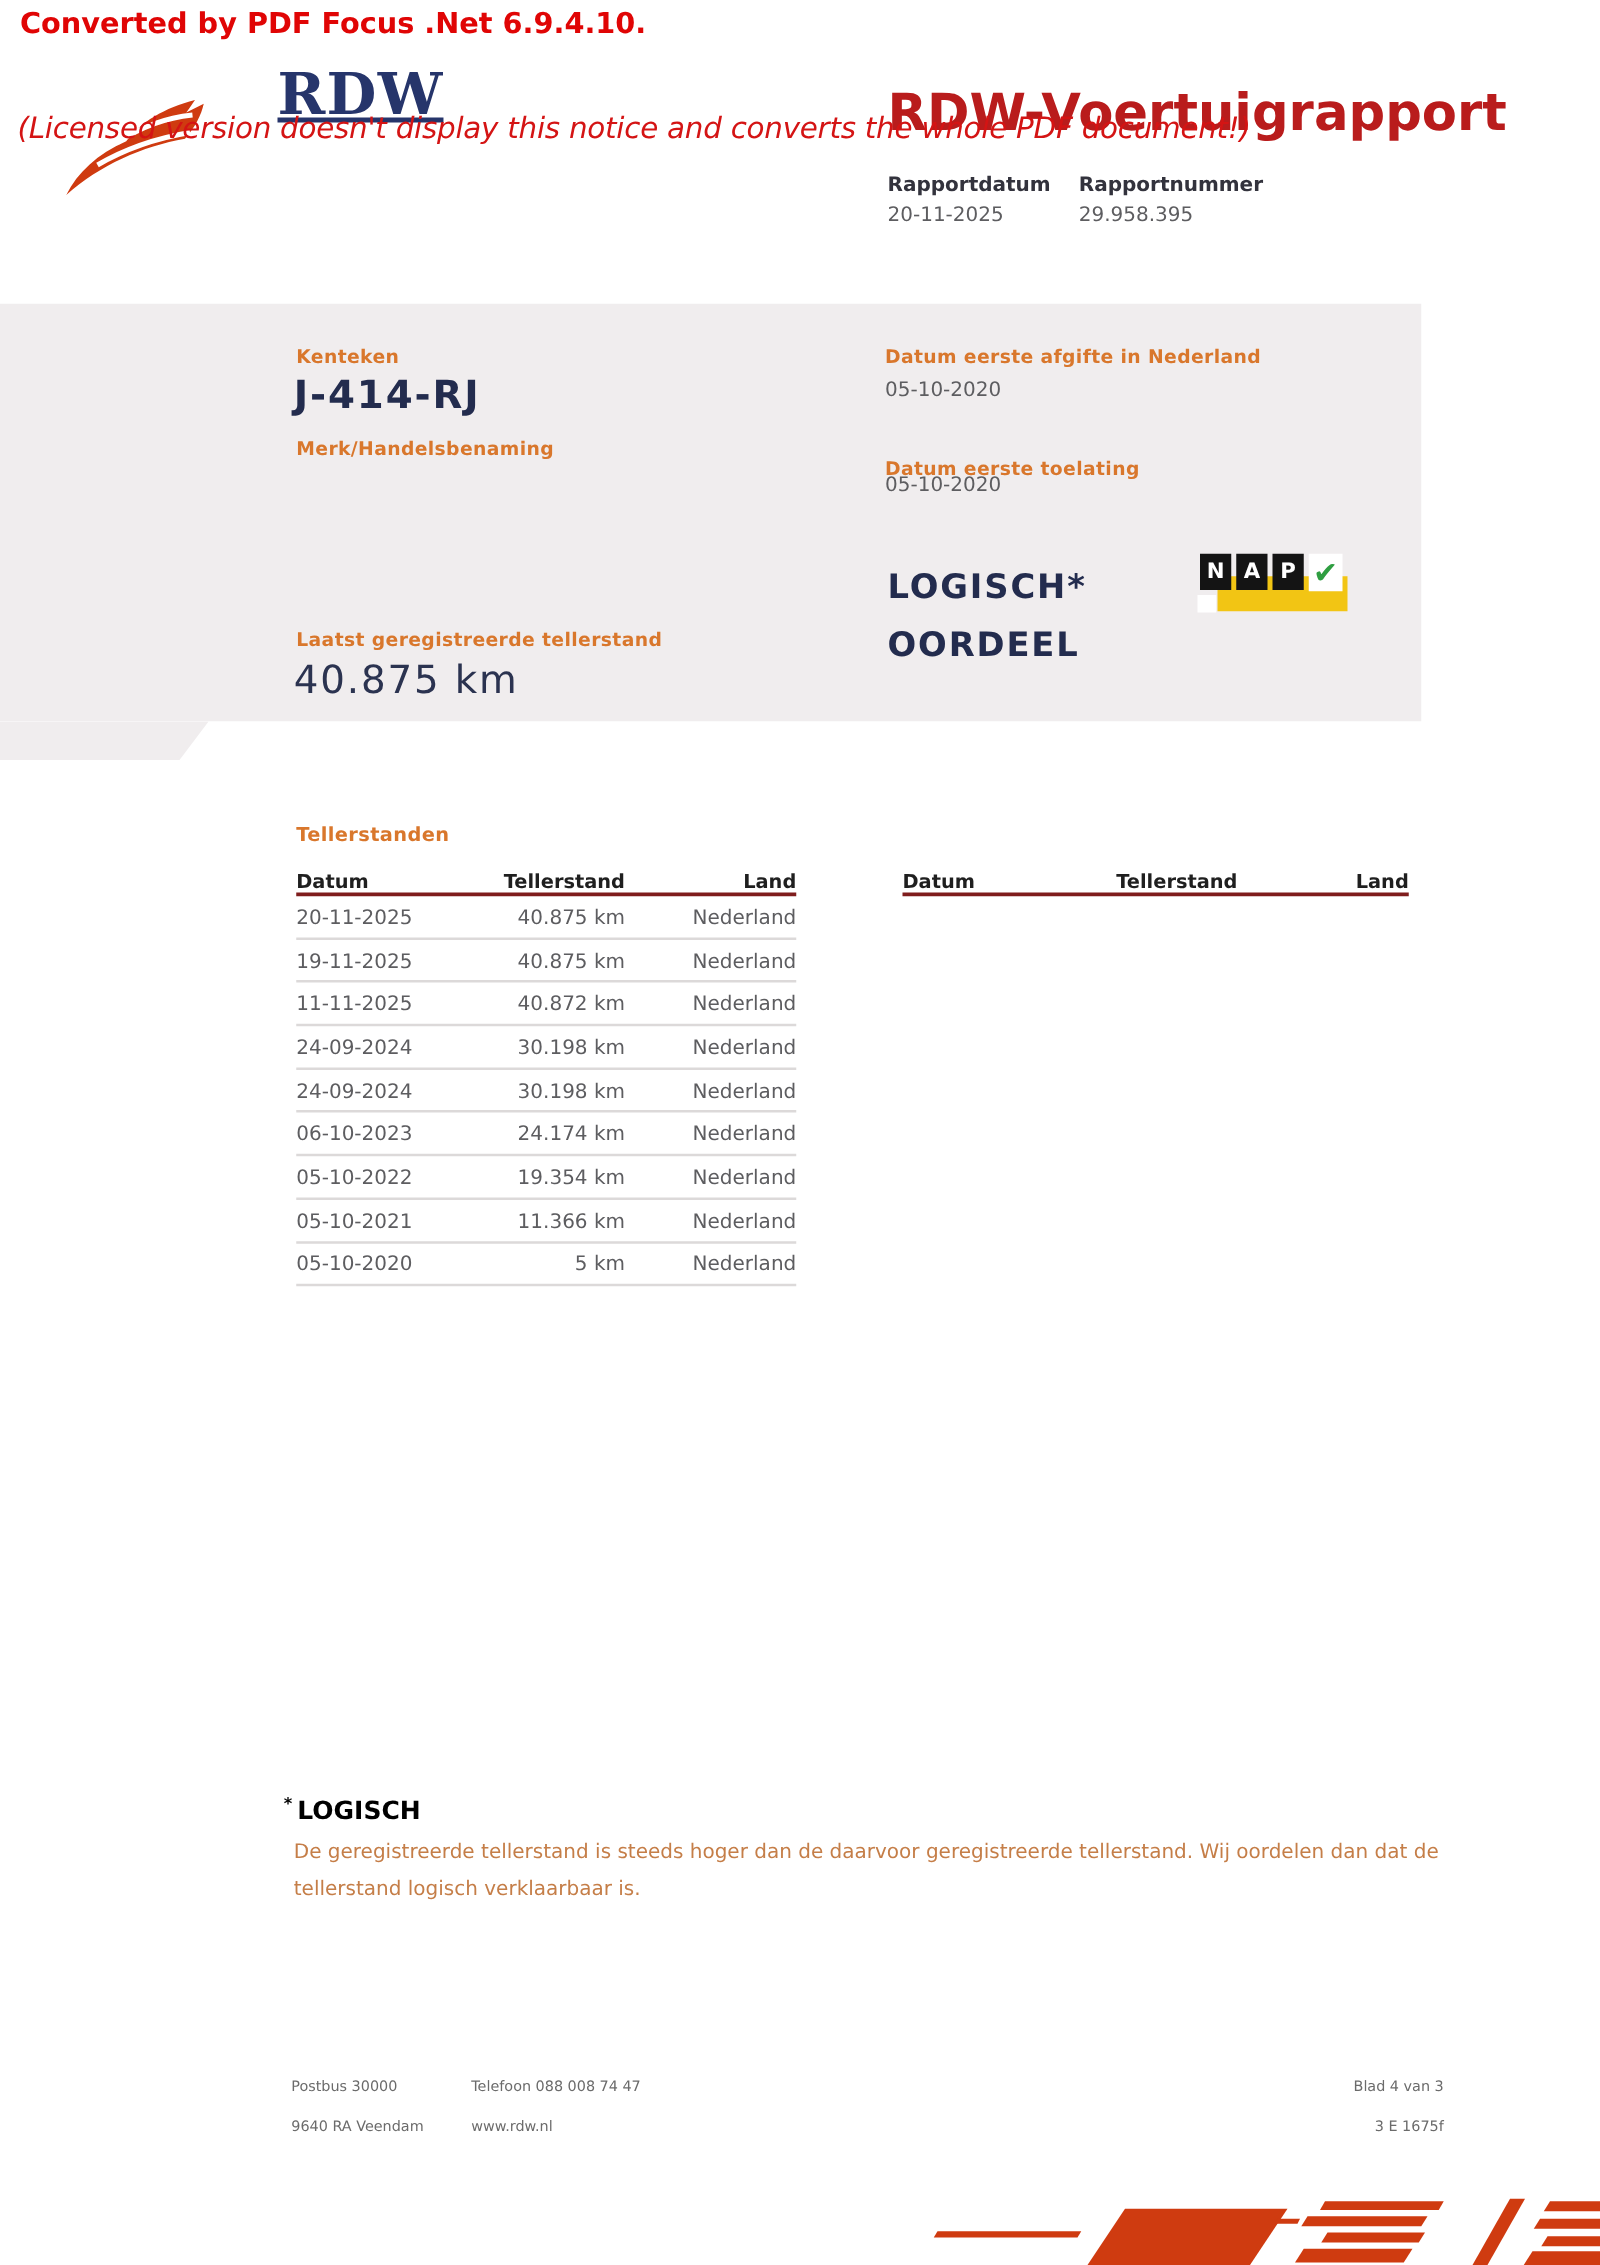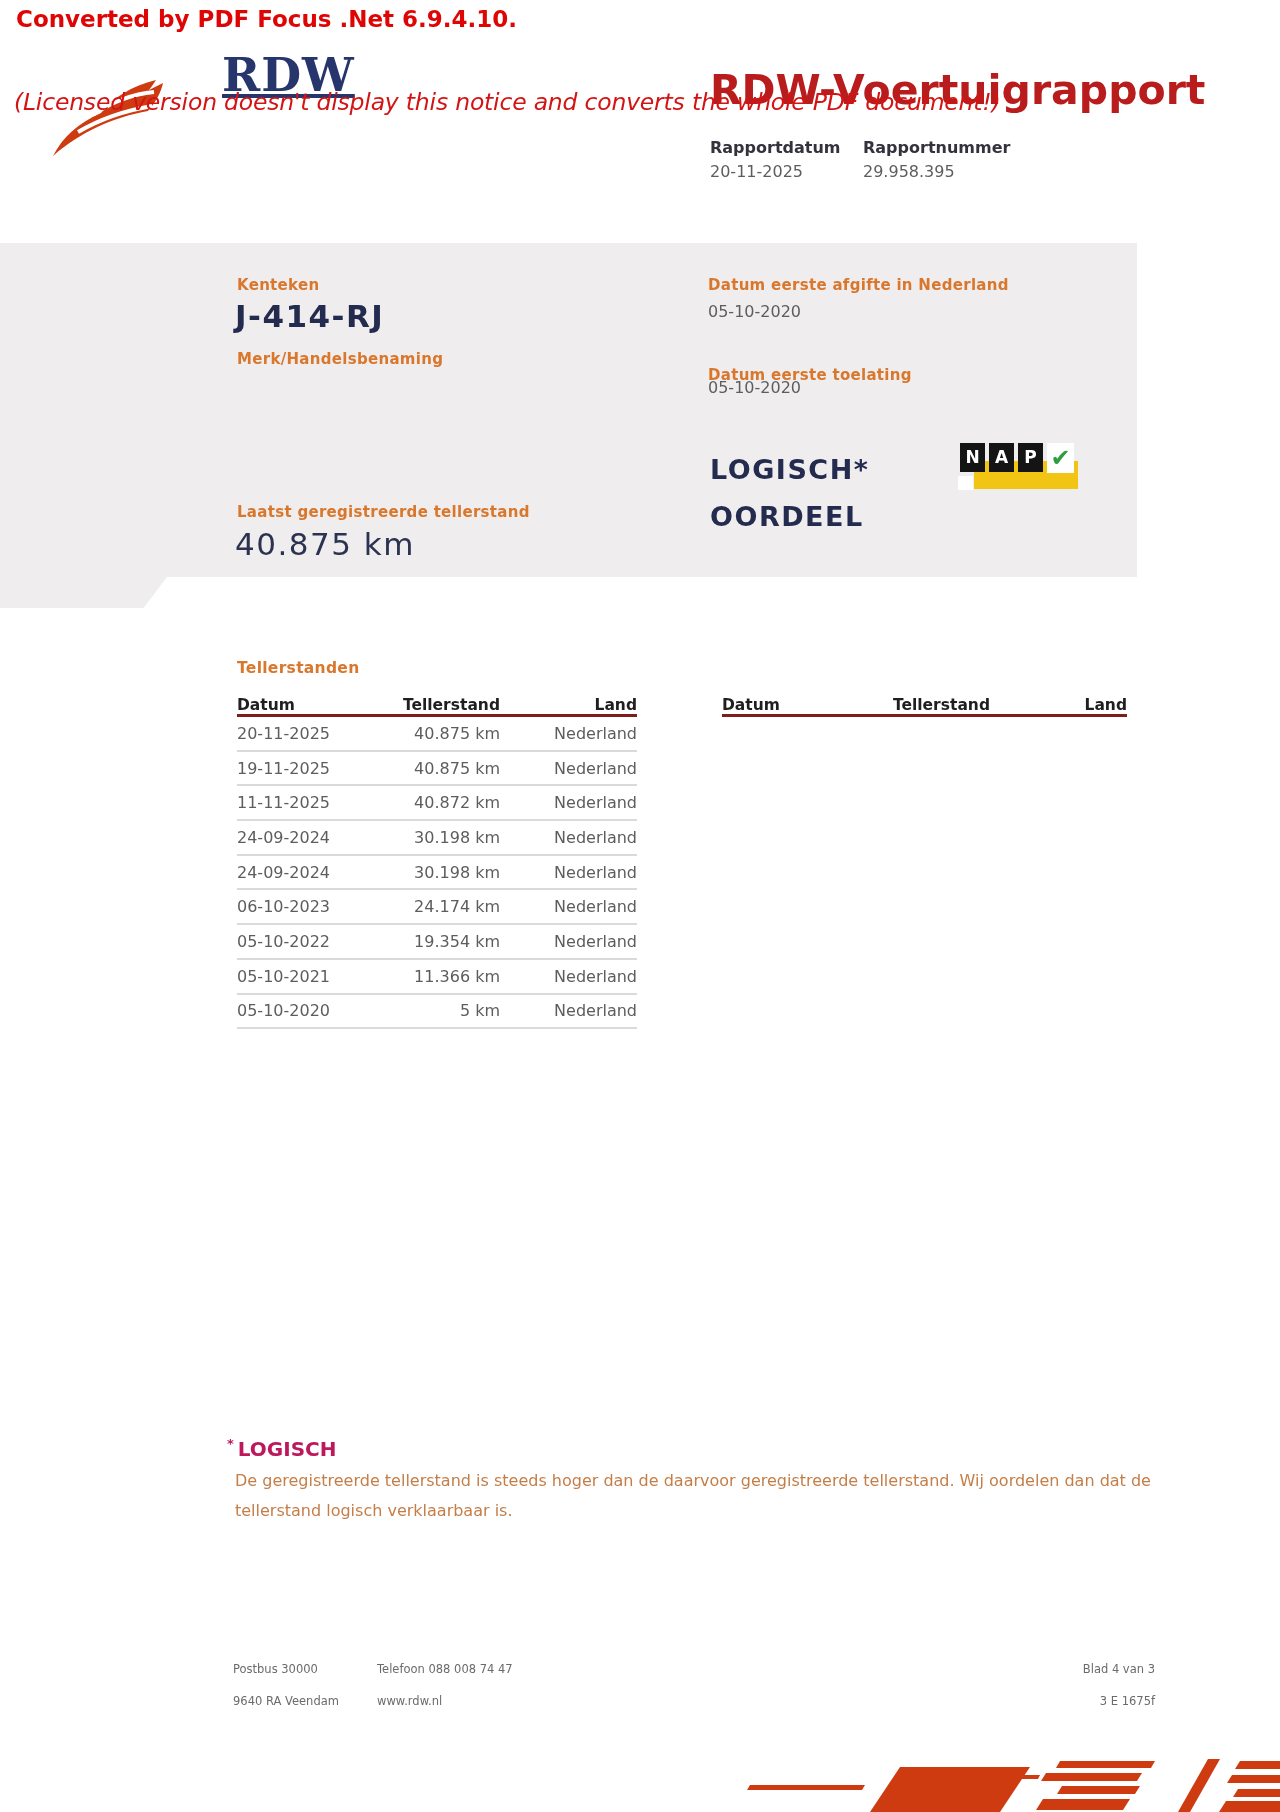--- a/index.html
+++ b/index.html
@@ -54,21 +54,21 @@
          font-size:15.5px;font-weight:bold;color:#1f1f1f;}
   .t1-head{left:237px;top:690px;width:400px;grid-template-columns:140px 123px 137px;}
   .t2-head{left:722px;top:690px;width:405px;grid-template-columns:150px 118px 137px;}
   .thead > div:nth-child(2), .thead > div:nth-child(3){text-align:right;}
   .t1-body{left:237px;top:717px;width:400px;}
   .trow{display:grid;grid-template-columns:140px 123px 137px;height:32.7px;
         border-bottom:2px solid #dcd9d9;align-items:center;font-size:16px;color:#5d5d60;}
   .trow > div:nth-child(2), .trow > div:nth-child(3){text-align:right;}
 
   
-  .fn-title{left:227px;top:1436px;font-size:20px;font-weight:bold;color:#be185d;text-align:right;}
+  .fn-title{left:227px;top:1436px;font-size:20px;font-weight:bold;color:#000000;text-align:right;}
   .fn-mark{font-size:13px;vertical-align:8px;font-weight:bold;margin-right:4px;}
   .fn-text{left:235px;top:1466px;width:920px;font-size:16px;line-height:29.5px;color:#c57e48;}
 
   
   .foot{font-size:11.5px;color:#6b6b6b;white-space:nowrap;}
   .f-pb{left:233px;top:1662px;} .f-vd{left:233px;top:1694px;}
   .f-tel{left:377px;top:1662px;} .f-web{left:377px;top:1694px;}
   .f-blad{left:1000px;top:1662px;width:155px;text-align:right;}
   .f-code{left:1000px;top:1694px;width:155px;text-align:right;}
 

